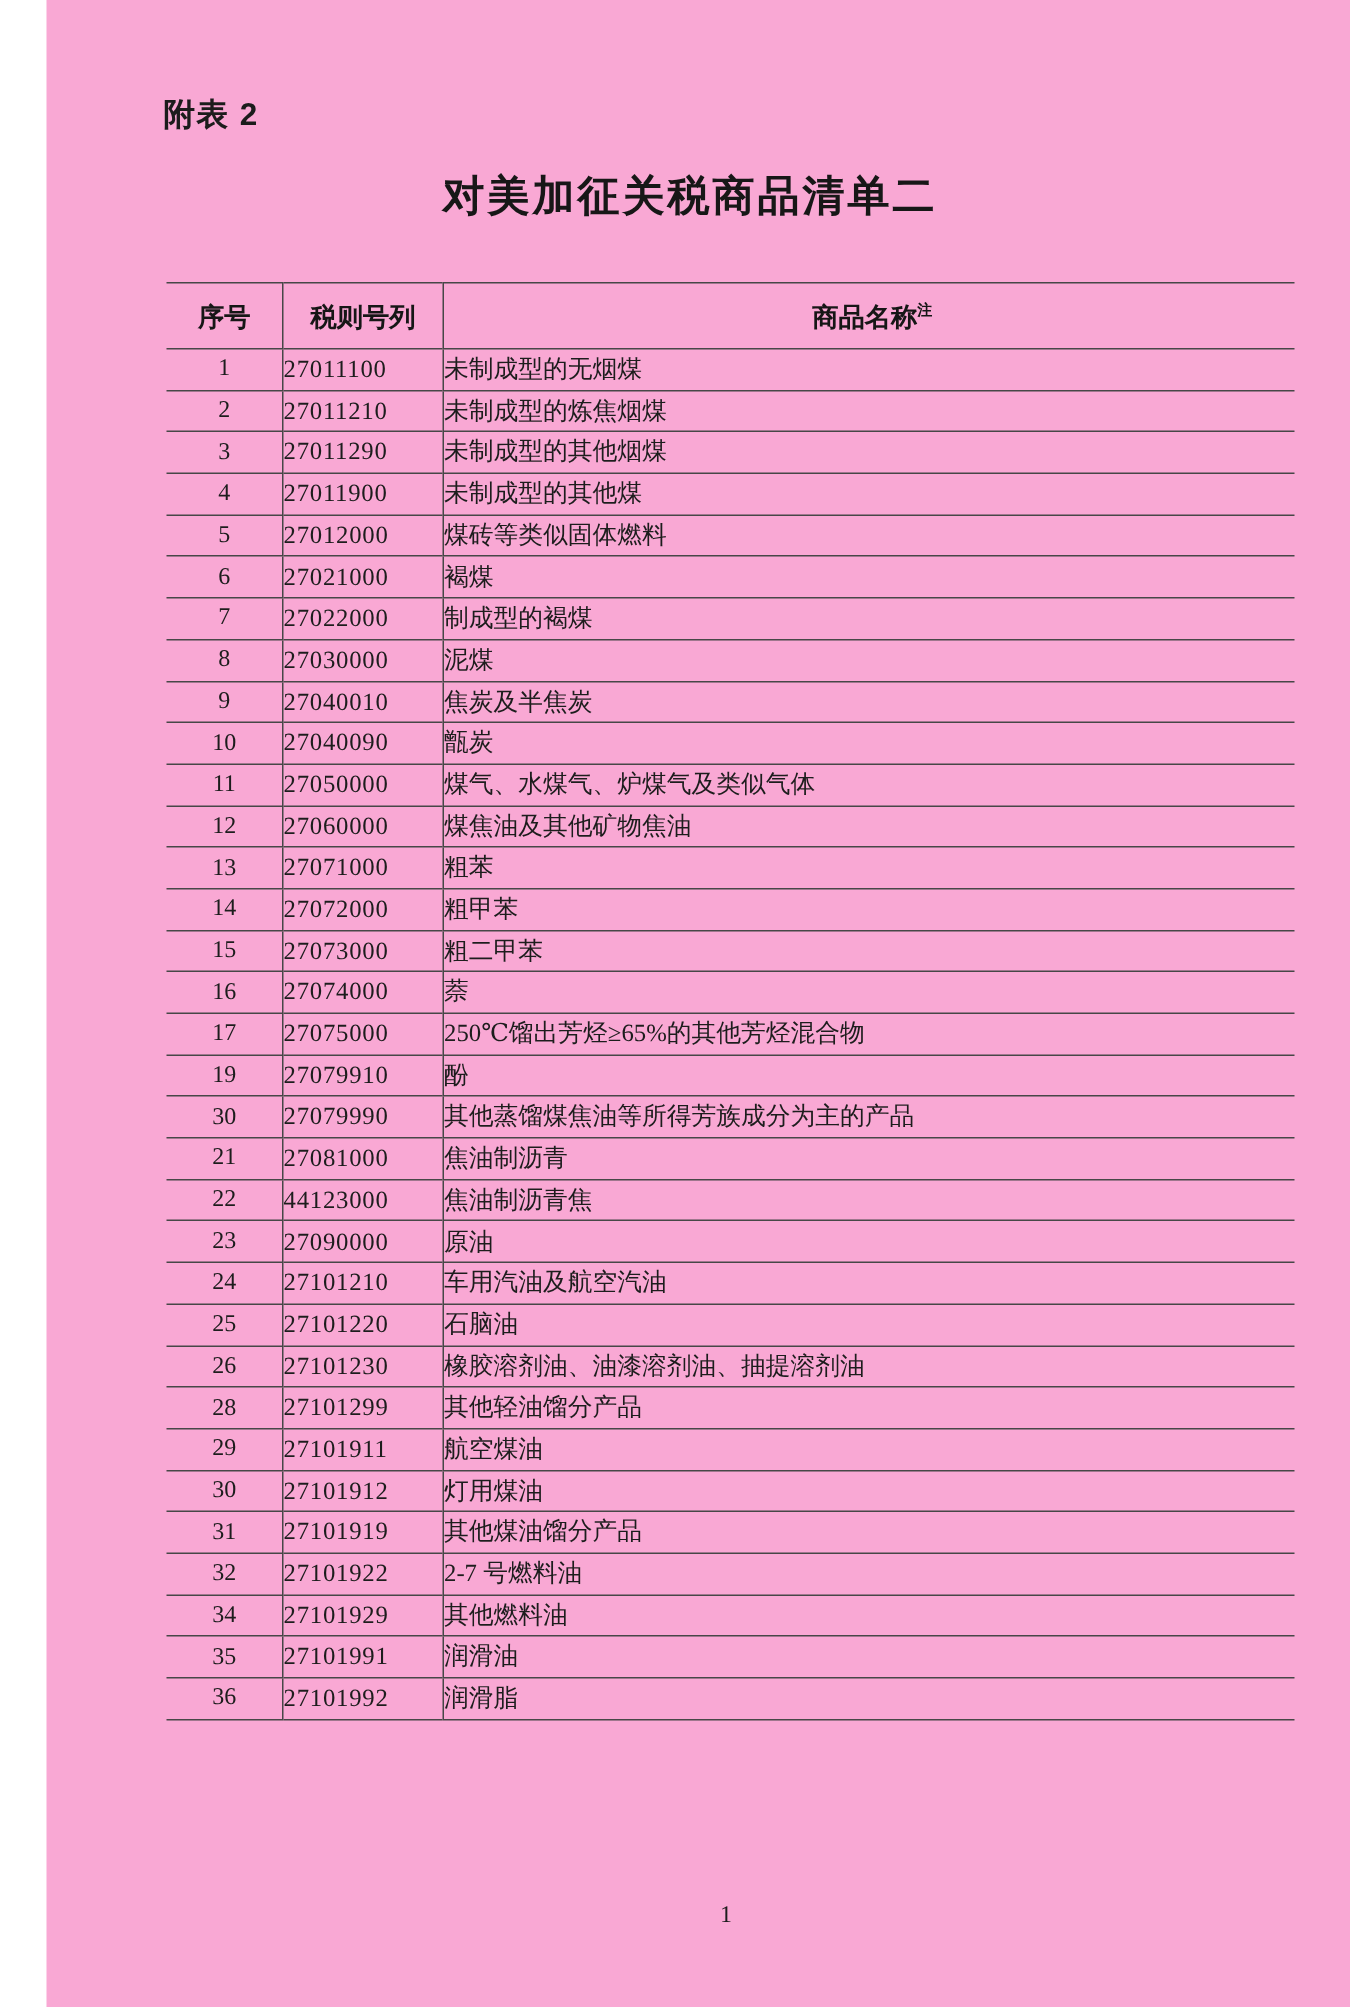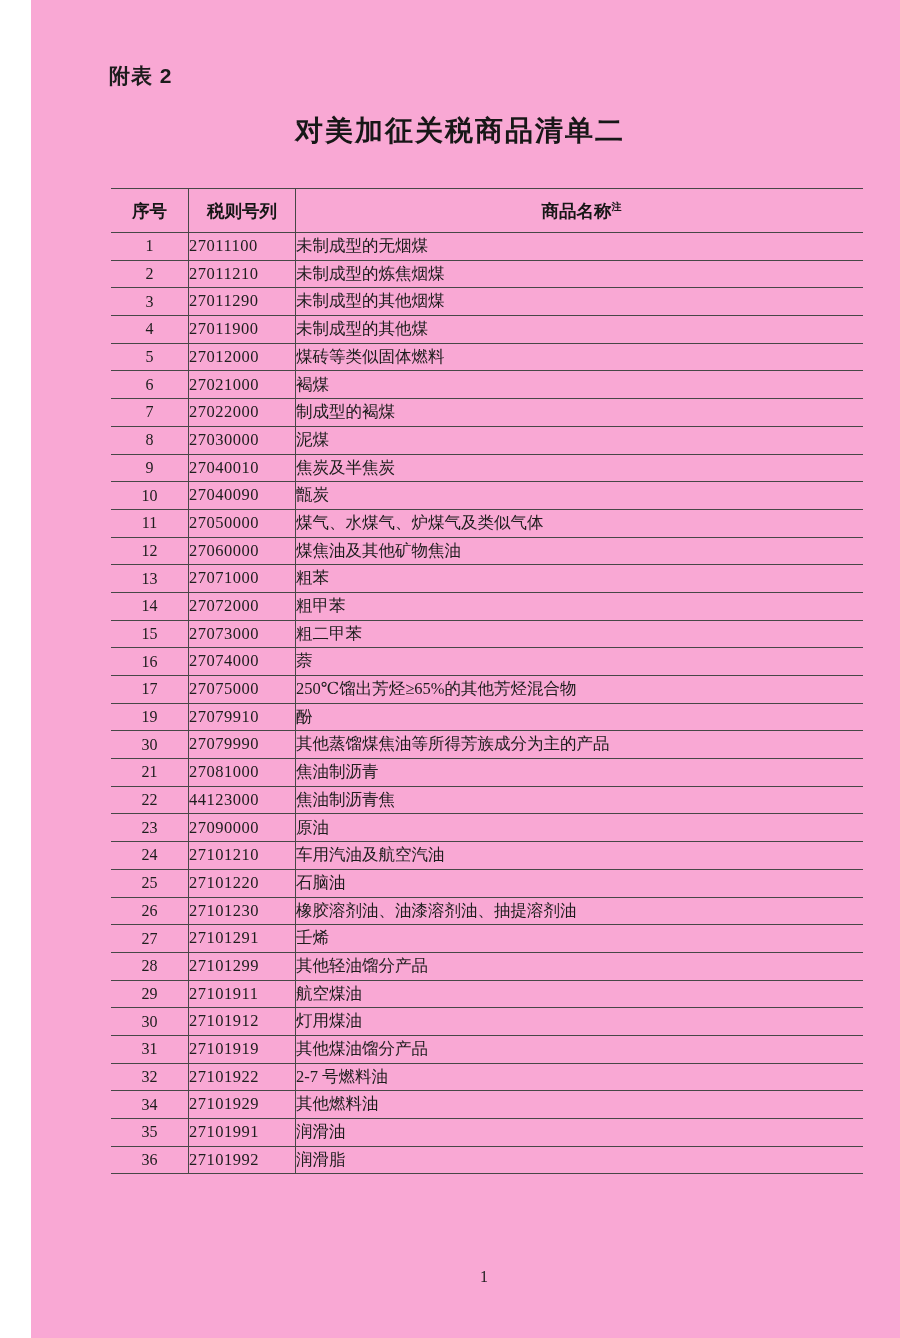--- a/index.html
+++ b/index.html
@@ -255,25 +255,20 @@
     <td class="col-code">27101220</td>
     <td class="col-name">石脑油</td>
   </tr>
 
   <tr>
     <td class="col-index">26</td>
     <td class="col-code">27101230</td>
     <td class="col-name">橡胶溶剂油、油漆溶剂油、抽提溶剂油</td>
   </tr>
 
-  <tr>
-    <td class="col-index">27</td>
-    <td class="col-code">27101291</td>
-    <td class="col-name">壬烯</td>
-  </tr>
 
   <tr>
     <td class="col-index">28</td>
     <td class="col-code">27101299</td>
     <td class="col-name">其他轻油馏分产品</td>
   </tr>
 
   <tr>
     <td class="col-index">29</td>
     <td class="col-code">27101911</td>

